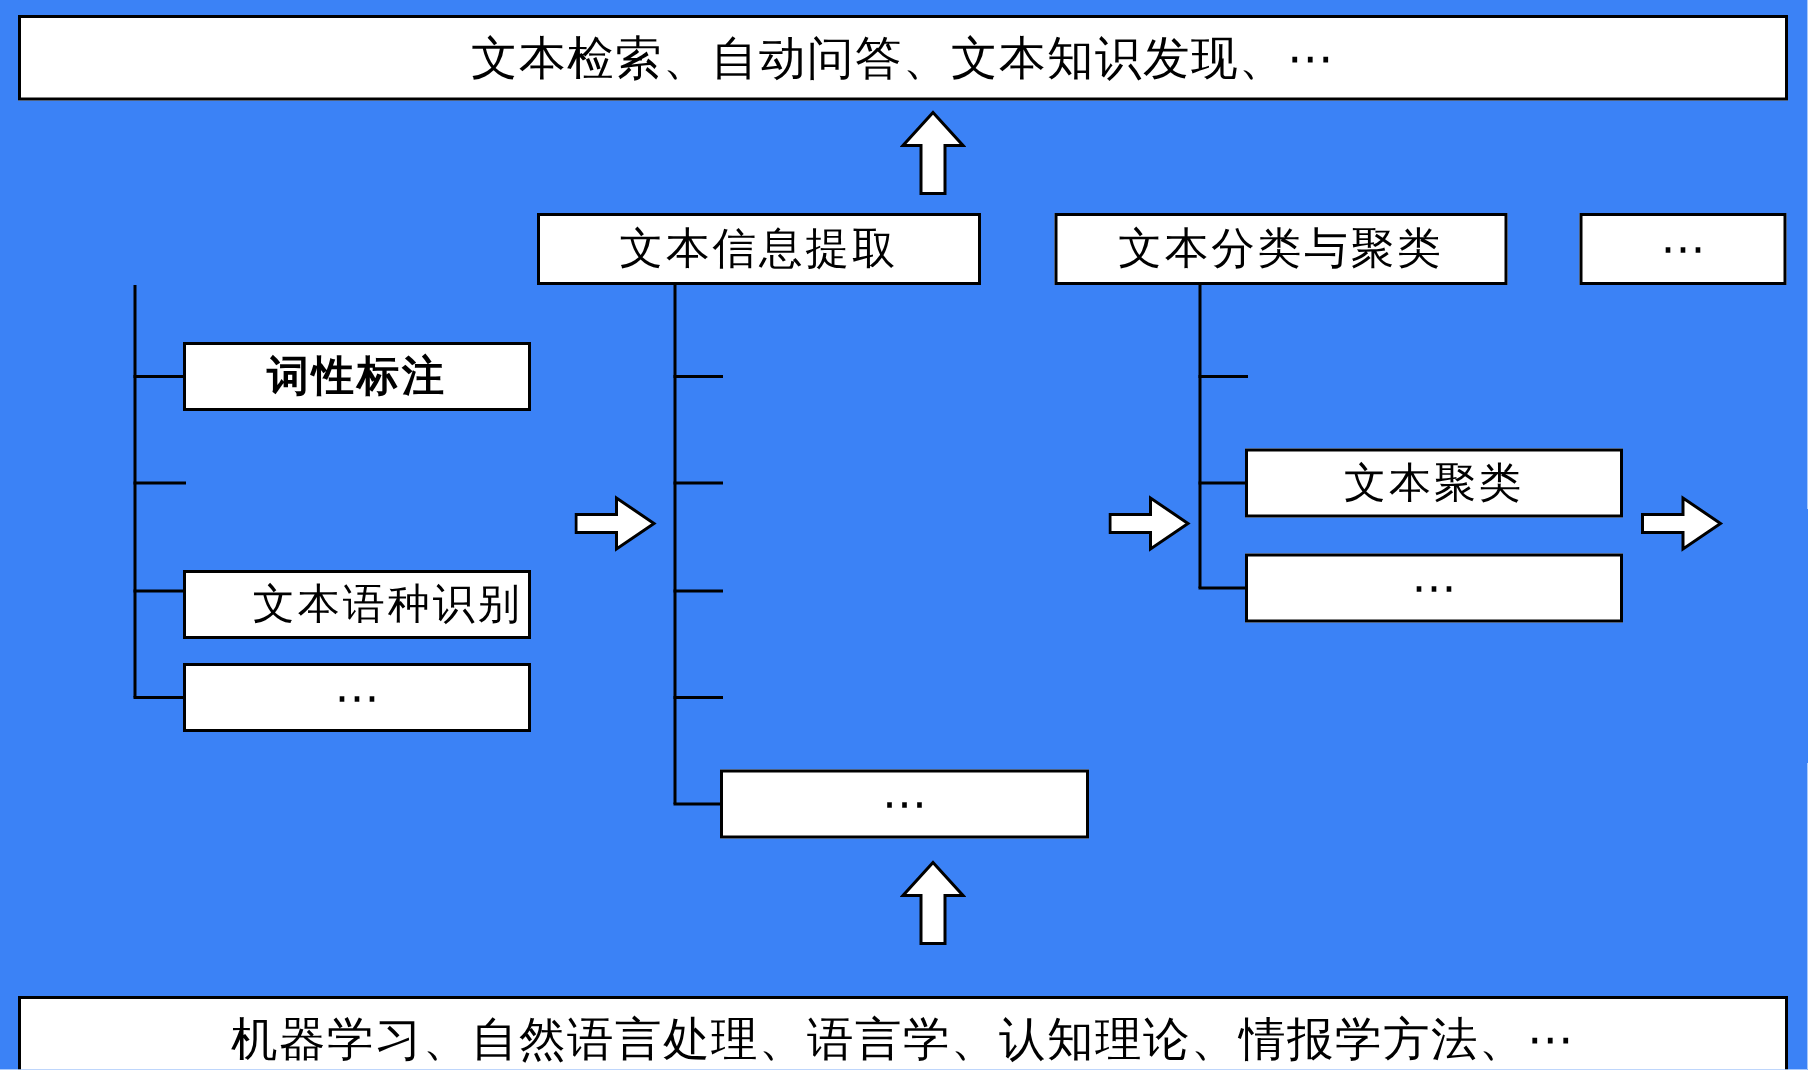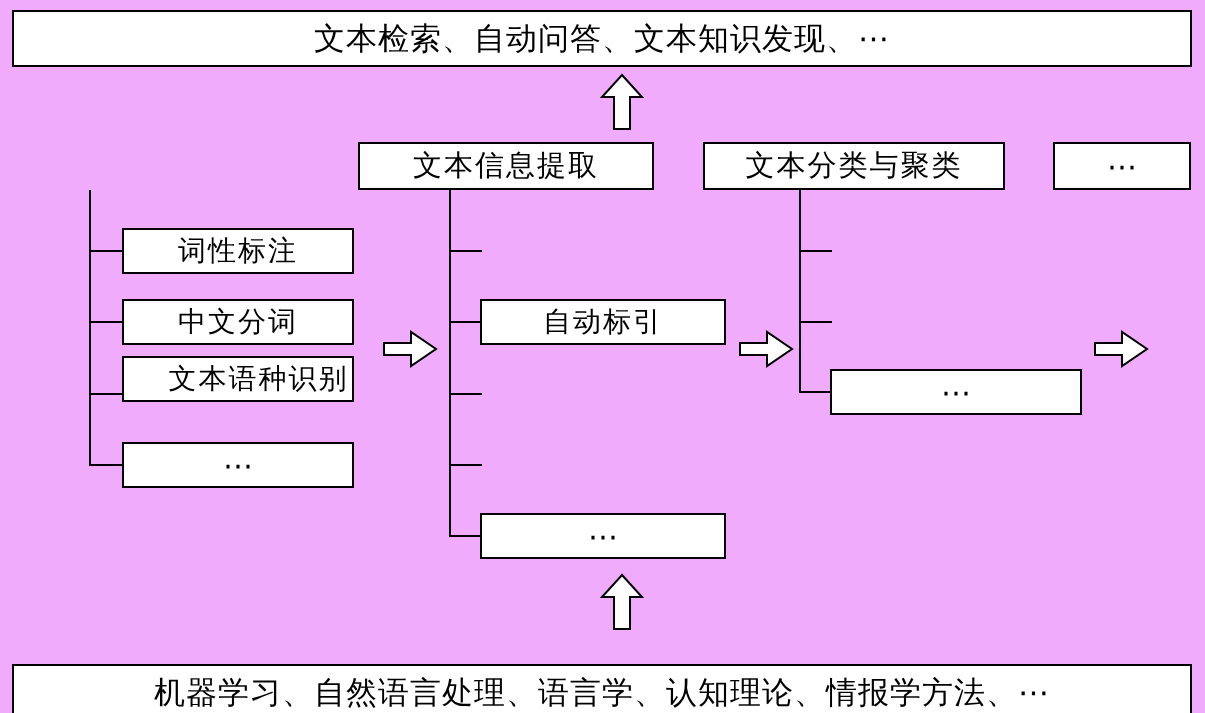--- a/index.html
+++ b/index.html
@@ -5,21 +5,21 @@
   * { margin: 0; padding: 0; box-sizing: border-box; }
   html, body { background: #ffffff; }
   body {
     font-family: "Liberation Serif", "DejaVu Serif", serif;
     color: #000;
   }
   .canvas {
     position: relative;
     width: 1205px;
     height: 713px;
-    background: #f0abfc;
+    background: #3b82f6;
     overflow: hidden;
   }
   .box {
     position: absolute;
     background: #fff;
     border: 2px solid #000;
     display: flex;
     align-items: center;
     justify-content: center;
     white-space: nowrap;
@@ -31,23 +31,23 @@
   .pbox { top: 142px; height: 48px; font-size: 29px; letter-spacing: 2px; }
   .p0 { left: 14px;   width: 296px; }
   .p1 { left: 358px;  width: 296px; }
   .p2 { left: 703px;  width: 302px; }
   .p3 { left: 1053px; width: 138px; }
 
   .cbox { height: 46px; font-size: 28px; letter-spacing: 2px; }
   .colA { left: 122px; width: 232px; }
   .colB { left: 480px; width: 246px; }
   .colC { left: 830px; width: 252px; }
-  .r0 { top: 228px; }
+  .r0 { top: 228px; font-weight: bold; }
   .r1 { top: 299px; }
-  .r2 { top: 356px; padding-left: 41px; }
+  .r2 { top: 380px; padding-left: 41px; }
   .r3 { top: 442px; }
   .r4 { top: 513px; }
   .rC2 { top: 369px; }
 
   .ell { letter-spacing: 8px; padding-left: 8px; font-size: 30px; }
 
   .line { position: absolute; background: #000; }
   .v { width: 2px; }
   .h { height: 2px; }
 
@@ -106,27 +106,26 @@
   <div class="line h hB2"></div>
   <div class="line h hB3"></div>
   <div class="line h hB4"></div>
 
   <div class="line v vC"></div>
   <div class="line h hC0"></div>
   <div class="line h hC1"></div>
   <div class="line h hC2"></div>
 
   <div class="box cbox colA r0">词性标注</div>
-  <div class="box cbox colA r1">中文分词</div>
   <div class="box cbox colA r2">文本语种识别</div>
   <div class="box cbox colA r3 ell">⋯</div>
 
-  <div class="box cbox colB r1">自动标引</div>
   <div class="box cbox colB r4 ell">⋯</div>
 
+  <div class="box cbox colC r1">文本聚类</div>
   <div class="box cbox colC rC2 ell">⋯</div>
 
   <svg class="arrow ar1" width="55" height="38" viewBox="0 0 55 38">
     <polygon points="1,13 28,13 28,2 53,19 28,36 28,25 1,25" fill="#fff" stroke="#000" stroke-width="2"></polygon>
   </svg>
   <svg class="arrow ar2" width="55" height="38" viewBox="0 0 55 38">
     <polygon points="1,13 28,13 28,2 53,19 28,36 28,25 1,25" fill="#fff" stroke="#000" stroke-width="2"></polygon>
   </svg>
   <svg class="arrow ar3" width="55" height="38" viewBox="0 0 55 38">
     <polygon points="1,13 28,13 28,2 53,19 28,36 28,25 1,25" fill="#fff" stroke="#000" stroke-width="2"></polygon>

